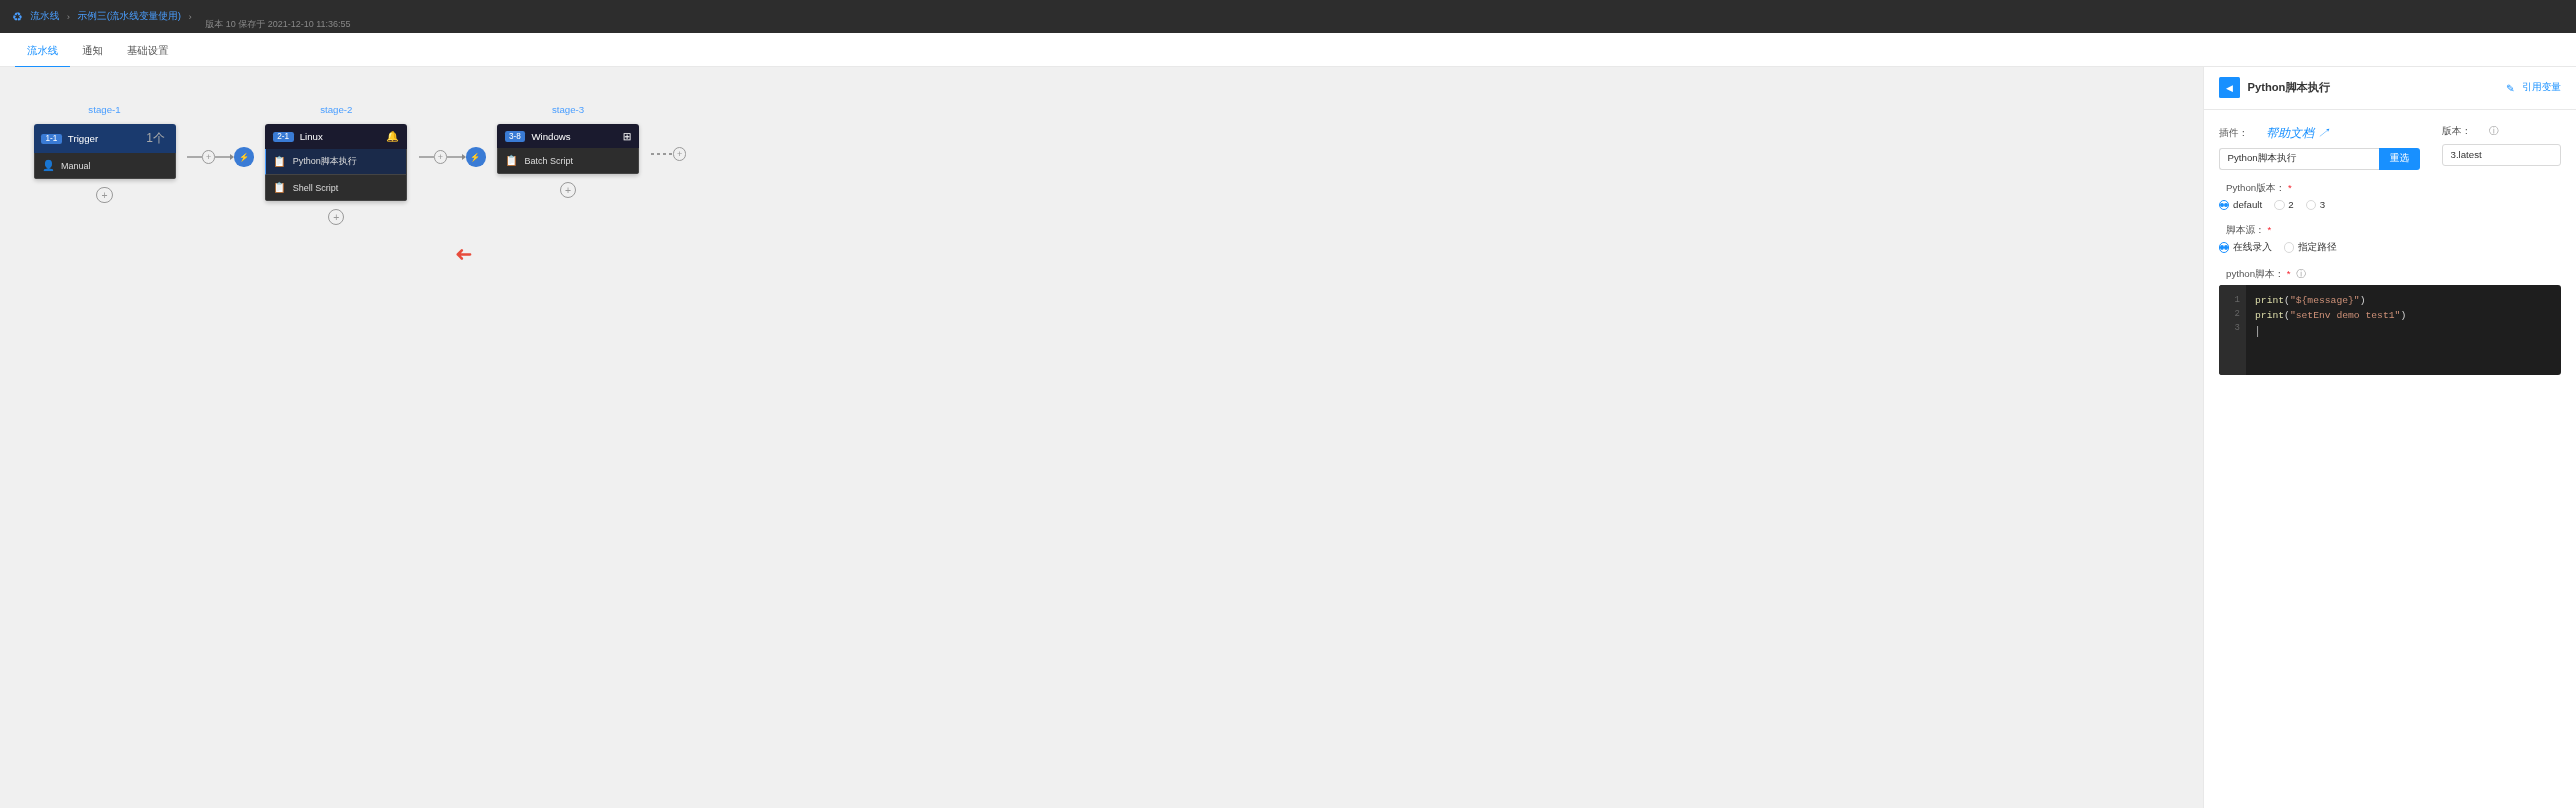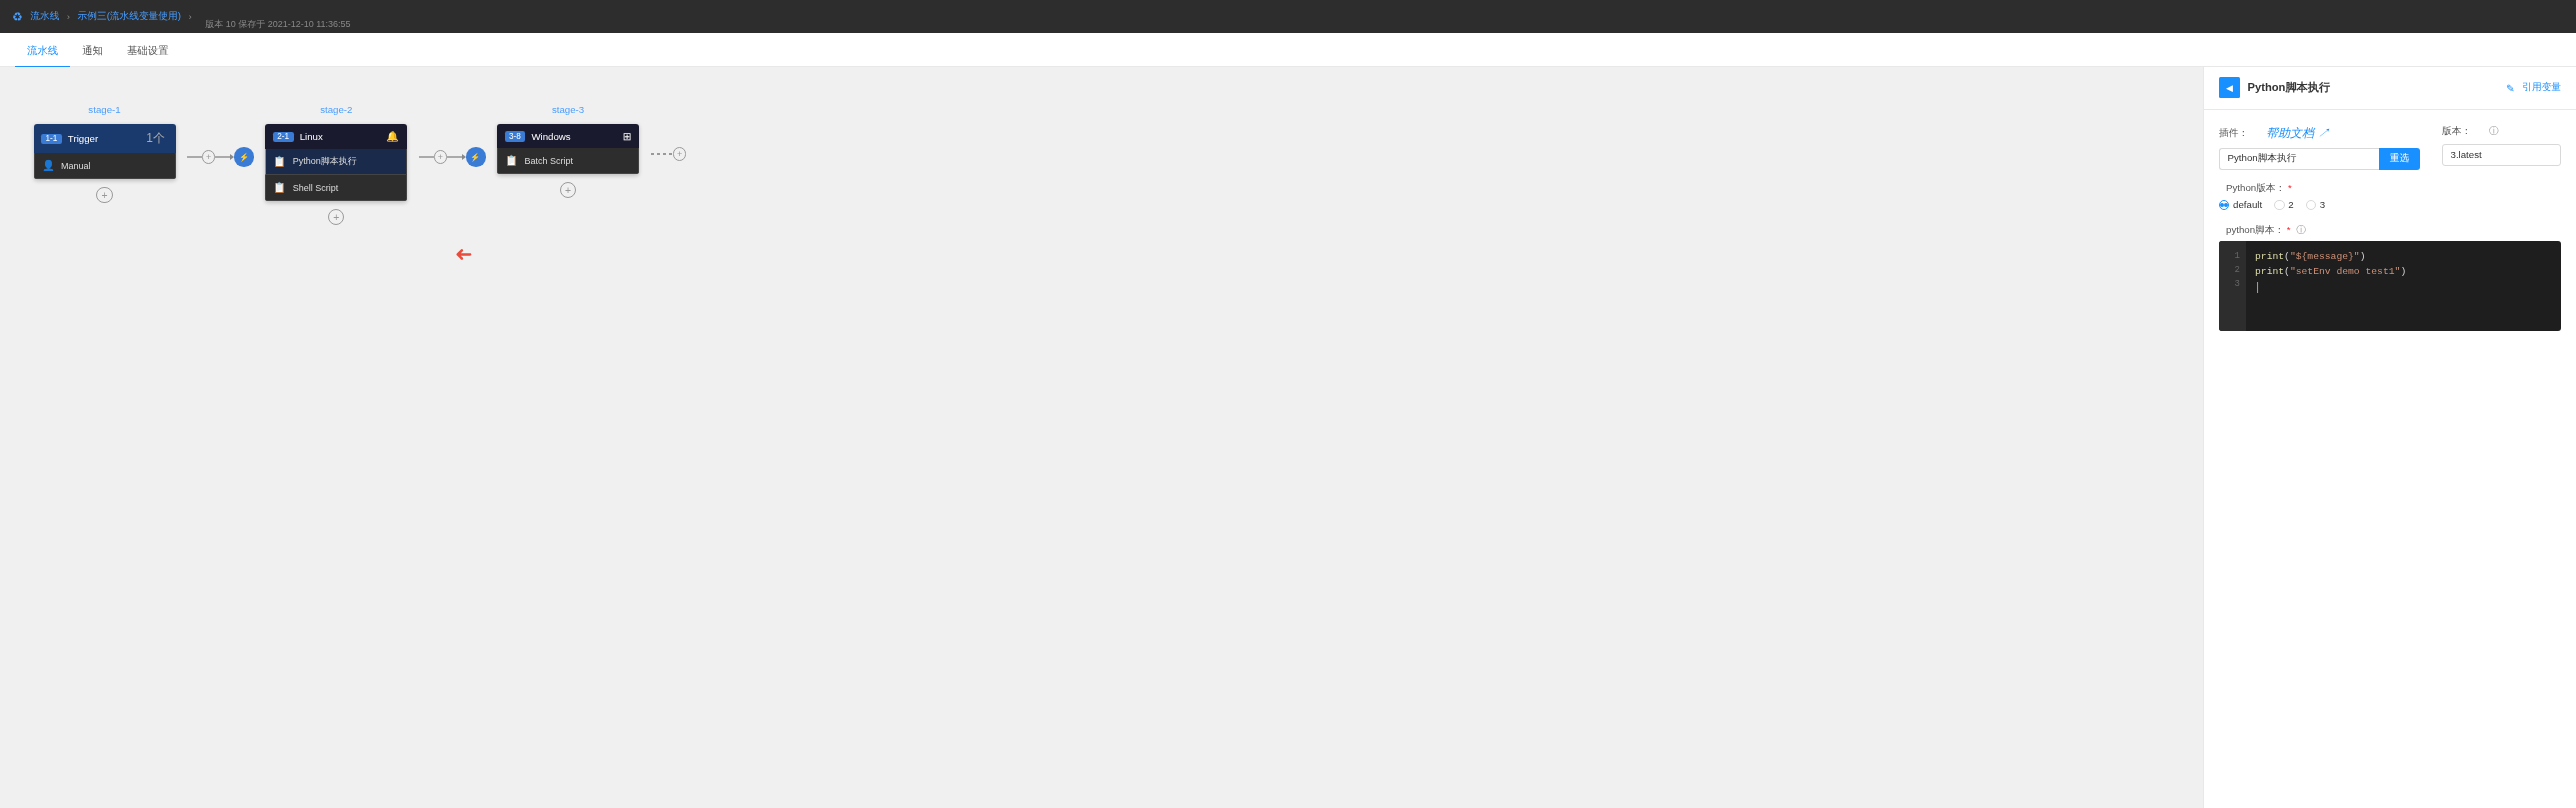--- a/index.html
+++ b/index.html
@@ -547,20 +547,38 @@
             <div class="radio-circle"></div>
             <span>2</span>
           </div>
           <div class="radio-option">
             <div class="radio-circle"></div>
             <span>3</span>
           </div>
         </div>
       </div>
 
+      <div class="form-section">
+        <div class="form-label">
+          <span>脚本源：</span>
+          <span style="color:#f5222d;">*</span>
+        </div>
+        <div class="radio-group">
+          <div class="radio-option">
+            <div class="radio-circle selected">
+                <div style="width:4.5px;height:4.5px;border-radius:50%;background:#1890ff;"></div>
+              </div>
+            <span>在线录入</span>
+          </div>
+          <div class="radio-option">
+            <div class="radio-circle"></div>
+            <span>指定路径</span>
+          </div>
+        </div>
+      </div>
 
       <div class="form-section">
         <div class="form-label">
           <span>python脚本：</span>
           <span style="color:#f5222d;">*</span>
           <span style="color:#999;margin-left:3px;cursor:pointer;">ⓘ</span>
         </div>
         <div class="code-editor">
           <div class="code-body">
             <div class="line-numbers">

